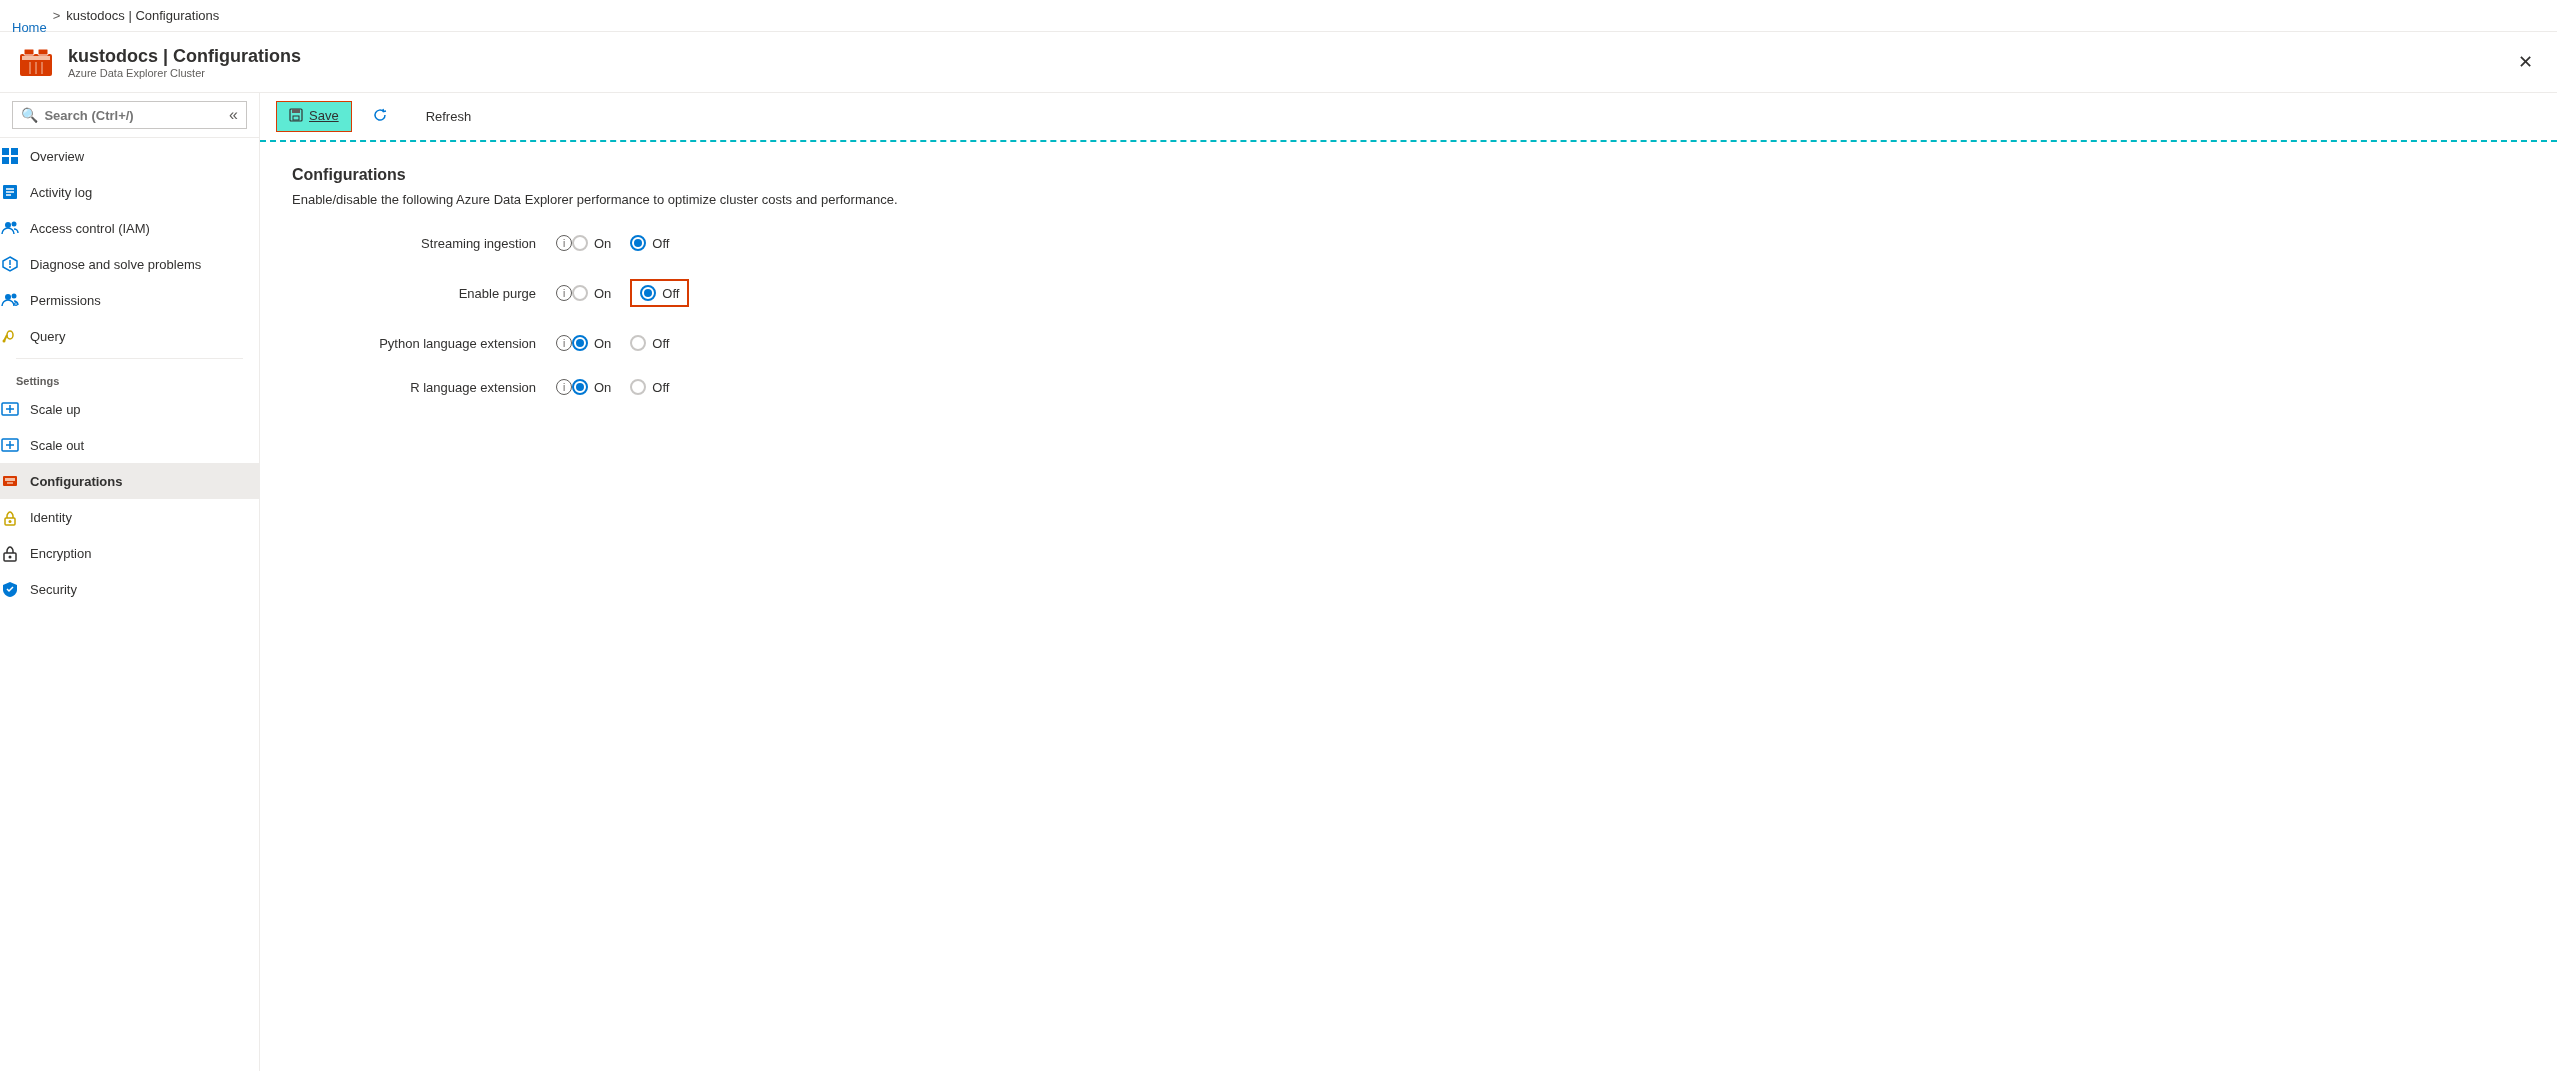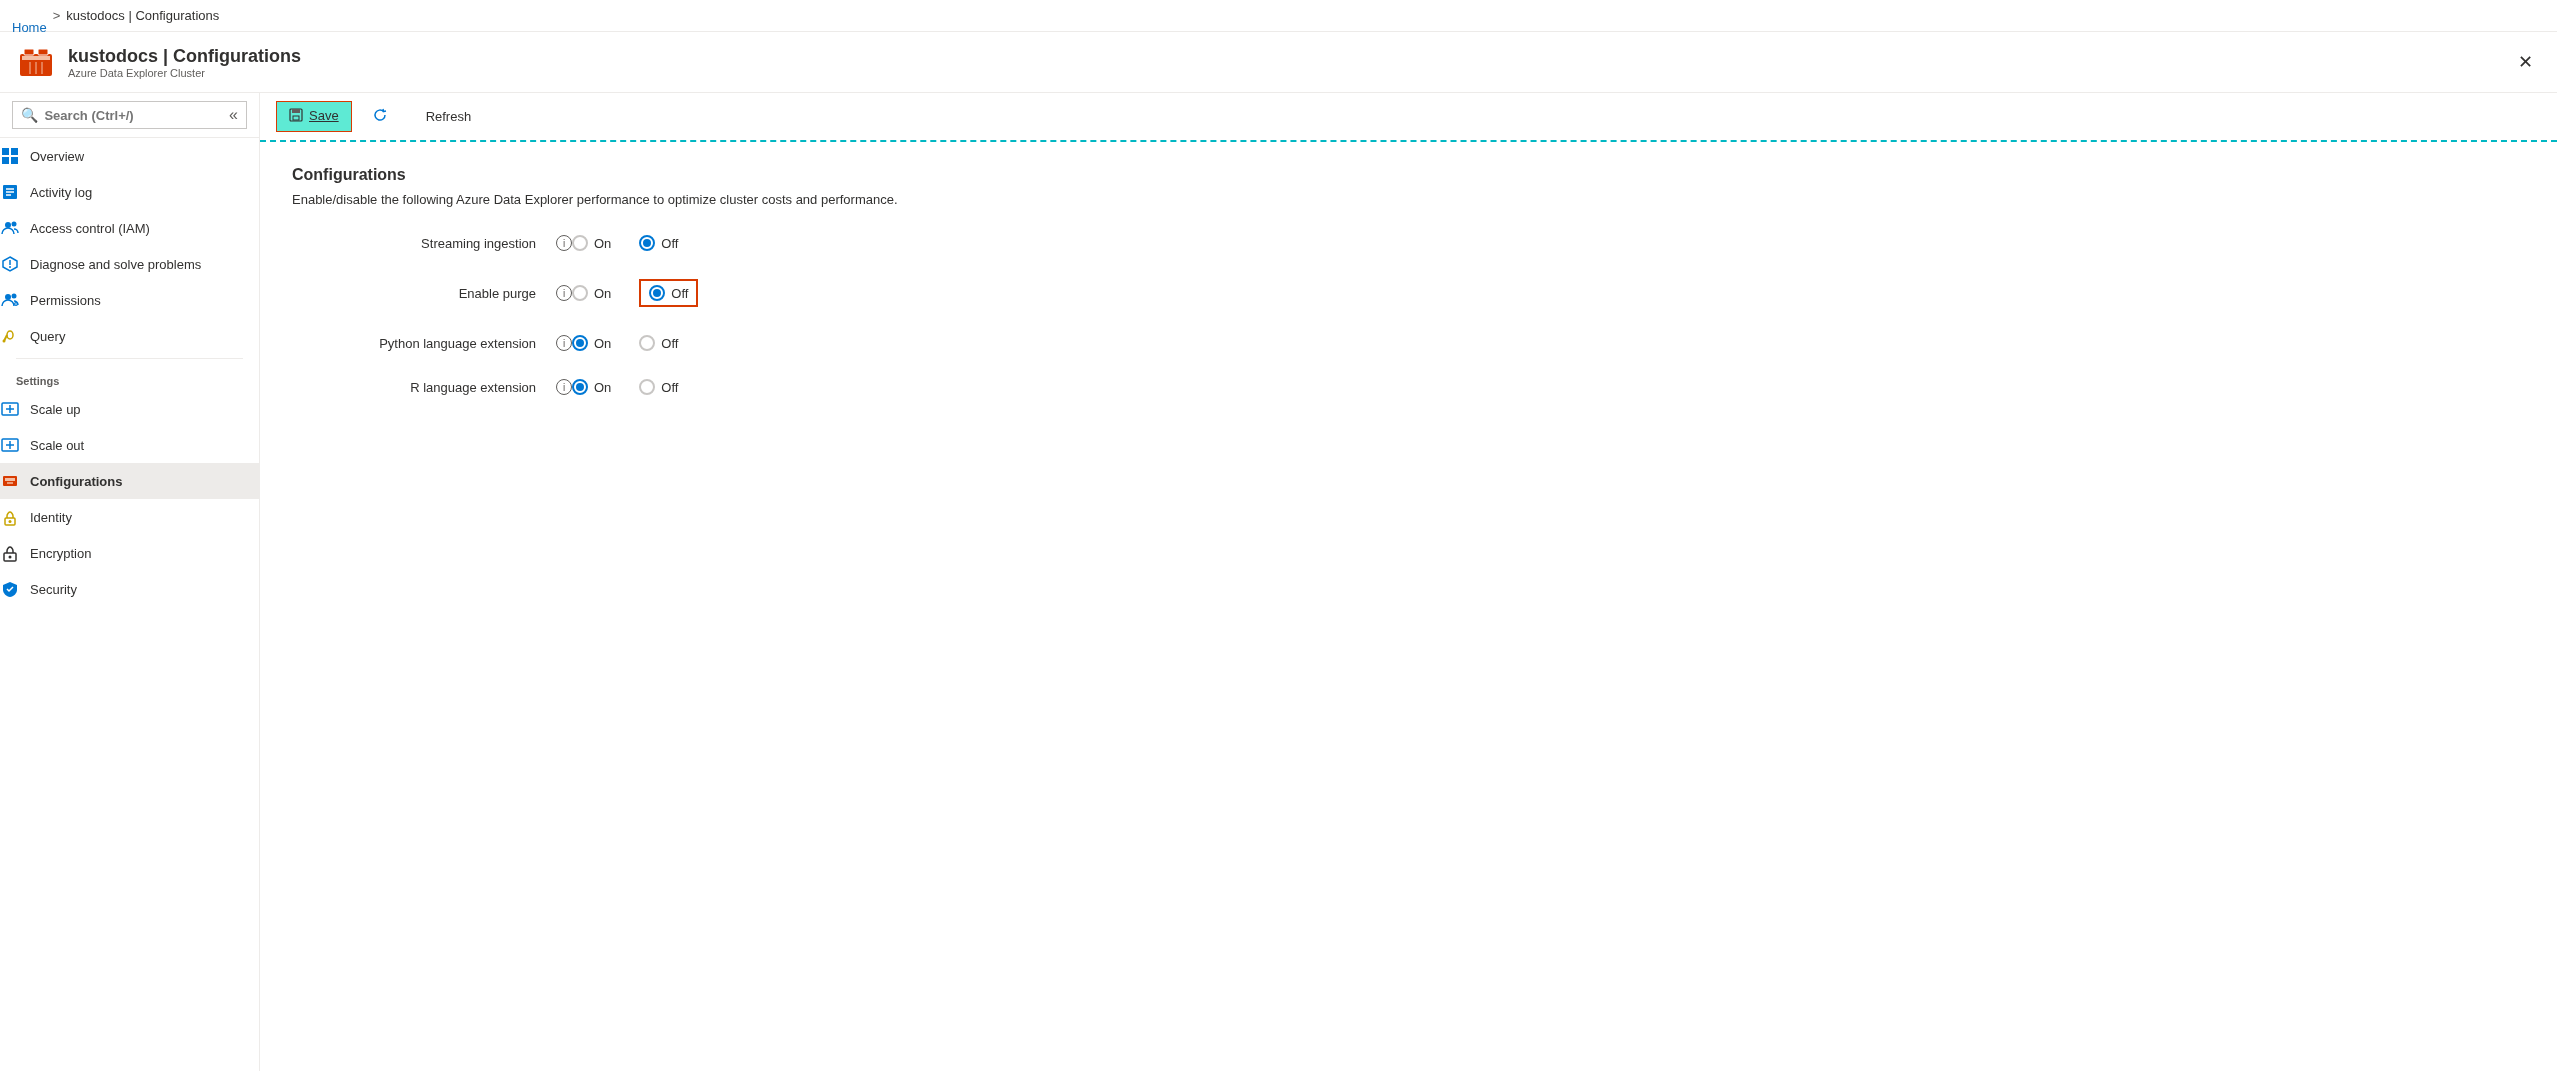--- a/index.html
+++ b/index.html
@@ -50,21 +50,21 @@
 
     
     .page-content { padding: 24px 32px; flex: 1; }
     .page-title { font-size: 16px; font-weight: 600; margin-bottom: 8px; color: #323130; }
     .page-description { font-size: 13px; color: #323130; margin-bottom: 28px; }
 
     
     .config-row { display: flex; align-items: center; margin-bottom: 28px; }
     .config-label { width: 280px; font-size: 13px; color: #323130; display: flex; align-items: center; gap: 20px; justify-content: flex-end; }
     .info-icon { display: inline-flex; align-items: center; justify-content: center; width: 16px; height: 16px; border: 1px solid #605e5c; border-radius: 50%; font-size: 10px; color: #605e5c; cursor: pointer; }
-    .config-options { display: flex; align-items: center; gap: 28px; }
+    .config-options { display: flex; align-items: center; gap: 19px; }
     .radio-custom { width: 16px; height: 16px; border-radius: 50%; border: 2px solid #c8c6c4; background: #fff; cursor: pointer; display: inline-flex; align-items: center; justify-content: center; flex-shrink: 0; }
     .radio-custom.checked { border-color: #0078d4; background: #fff; }
     .radio-custom.checked::after { content: ''; width: 8px; height: 8px; border-radius: 50%; background: #0078d4; }
     .radio-option { display: flex; align-items: center; gap: 6px; cursor: pointer; }
 
     .enable-purge-box { border: 2px solid #d83b01; padding: 4px 8px; display: inline-flex; align-items: center; gap: 6px; }
 
     
     .icon-overview { color: #0078d4; }
     .icon-activity { color: #0078d4; }

